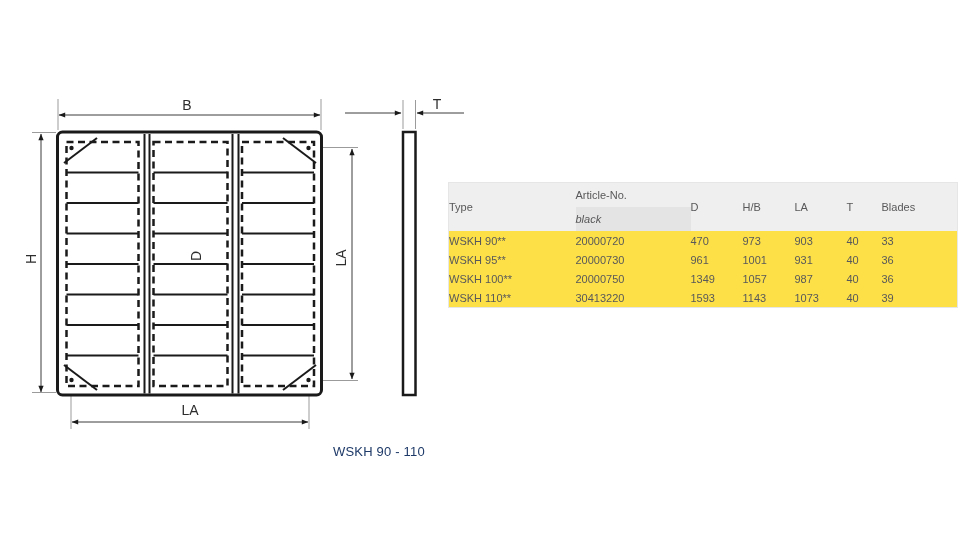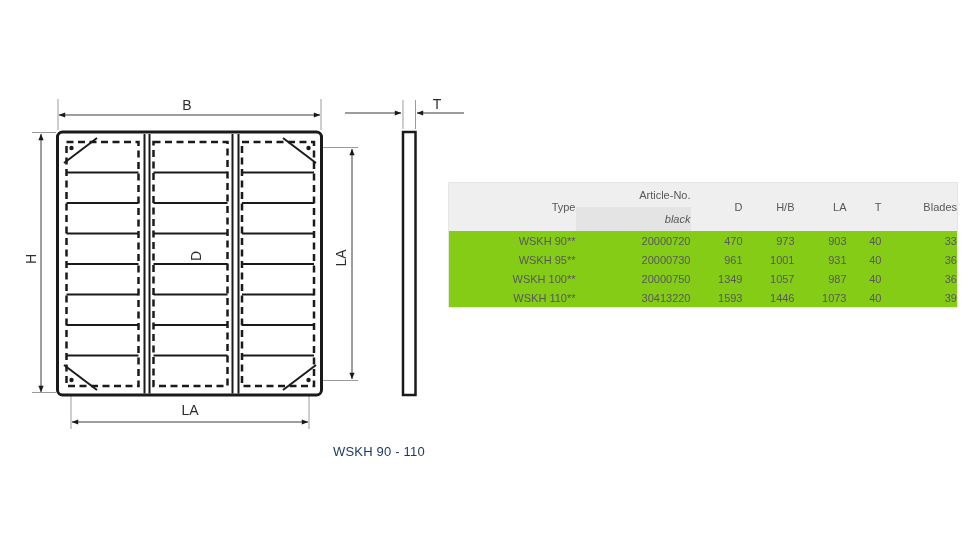--- a/index.html
+++ b/index.html
@@ -14,25 +14,25 @@
     position:absolute;left:333px;top:444px;width:120px;
     font-size:13px;color:#1e3a68;letter-spacing:.2px;
   }
   
   .spec-table{
     position:absolute;left:448px;top:182px;width:509px;
     border-collapse:collapse;table-layout:fixed;
     font-size:11px;color:#58585a;border:1px solid #e6e6e6;
   }
   .spec-table th,.spec-table td{
-    padding:0;text-align:right;vertical-align:middle;font-weight:normal;
+    padding:0;text-align:left;vertical-align:middle;font-weight:normal;
   }
   .spec-table thead th{background:#efefef;height:24px;}
   .spec-table thead th.black-cell{background:#e4e4e4;font-style:italic;}
-  .spec-table tbody td{height:19px;background:#84cc16;padding-left:9px;}
+  .spec-table tbody td{height:19px;background:#fde047;}
   
   .notes{
     position:absolute;left:448px;top:314px;width:520px;
     font-size:11px;color:#58585a;
   }
   .notes p{margin:0 0 5px 0;line-height:13px;}
 </style>
 </head>
 <body>
 
@@ -179,21 +179,21 @@
       <td>1349</td>
       <td>1057</td>
       <td>987</td>
       <td>40</td>
       <td>36</td>
     </tr>
     <tr>
       <td>WSKH 110**</td>
       <td>30413220</td>
       <td>1593</td>
-      <td>1446</td>
+      <td>1143</td>
       <td>1073</td>
       <td>40</td>
       <td>39</td>
     </tr>
   </tbody>
 </table>
 
 <div class="notes">
 </div>
 

